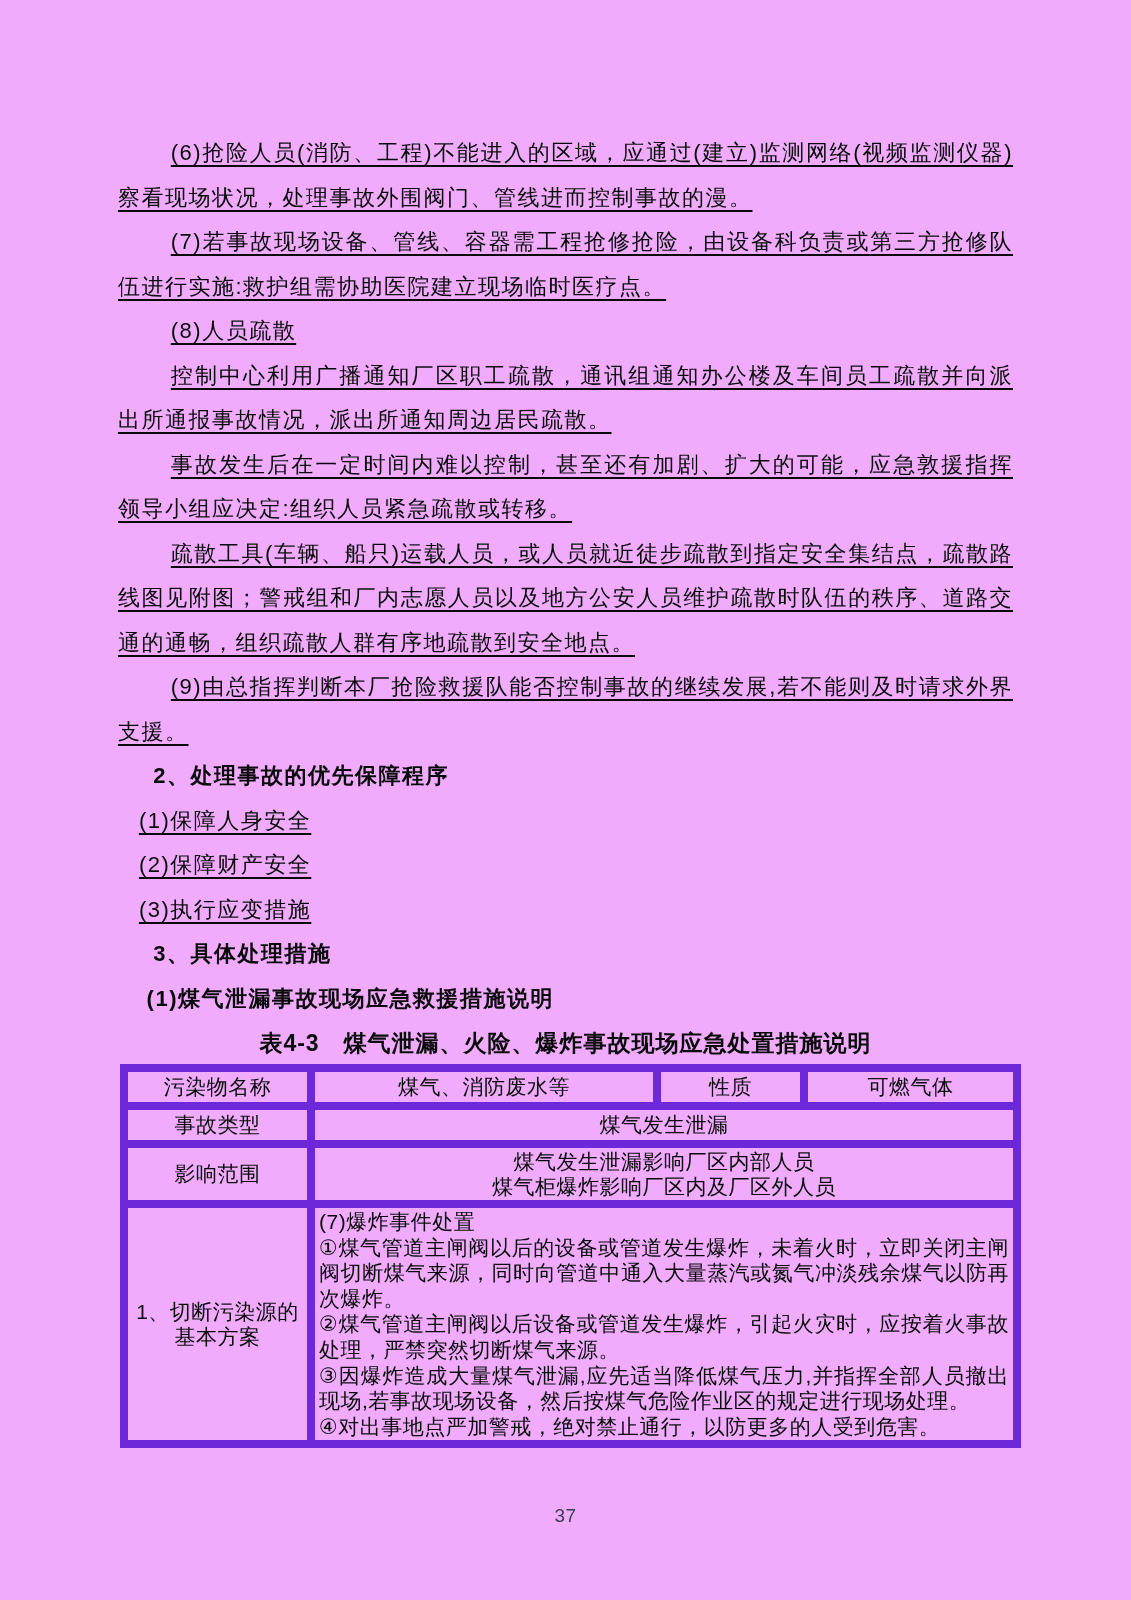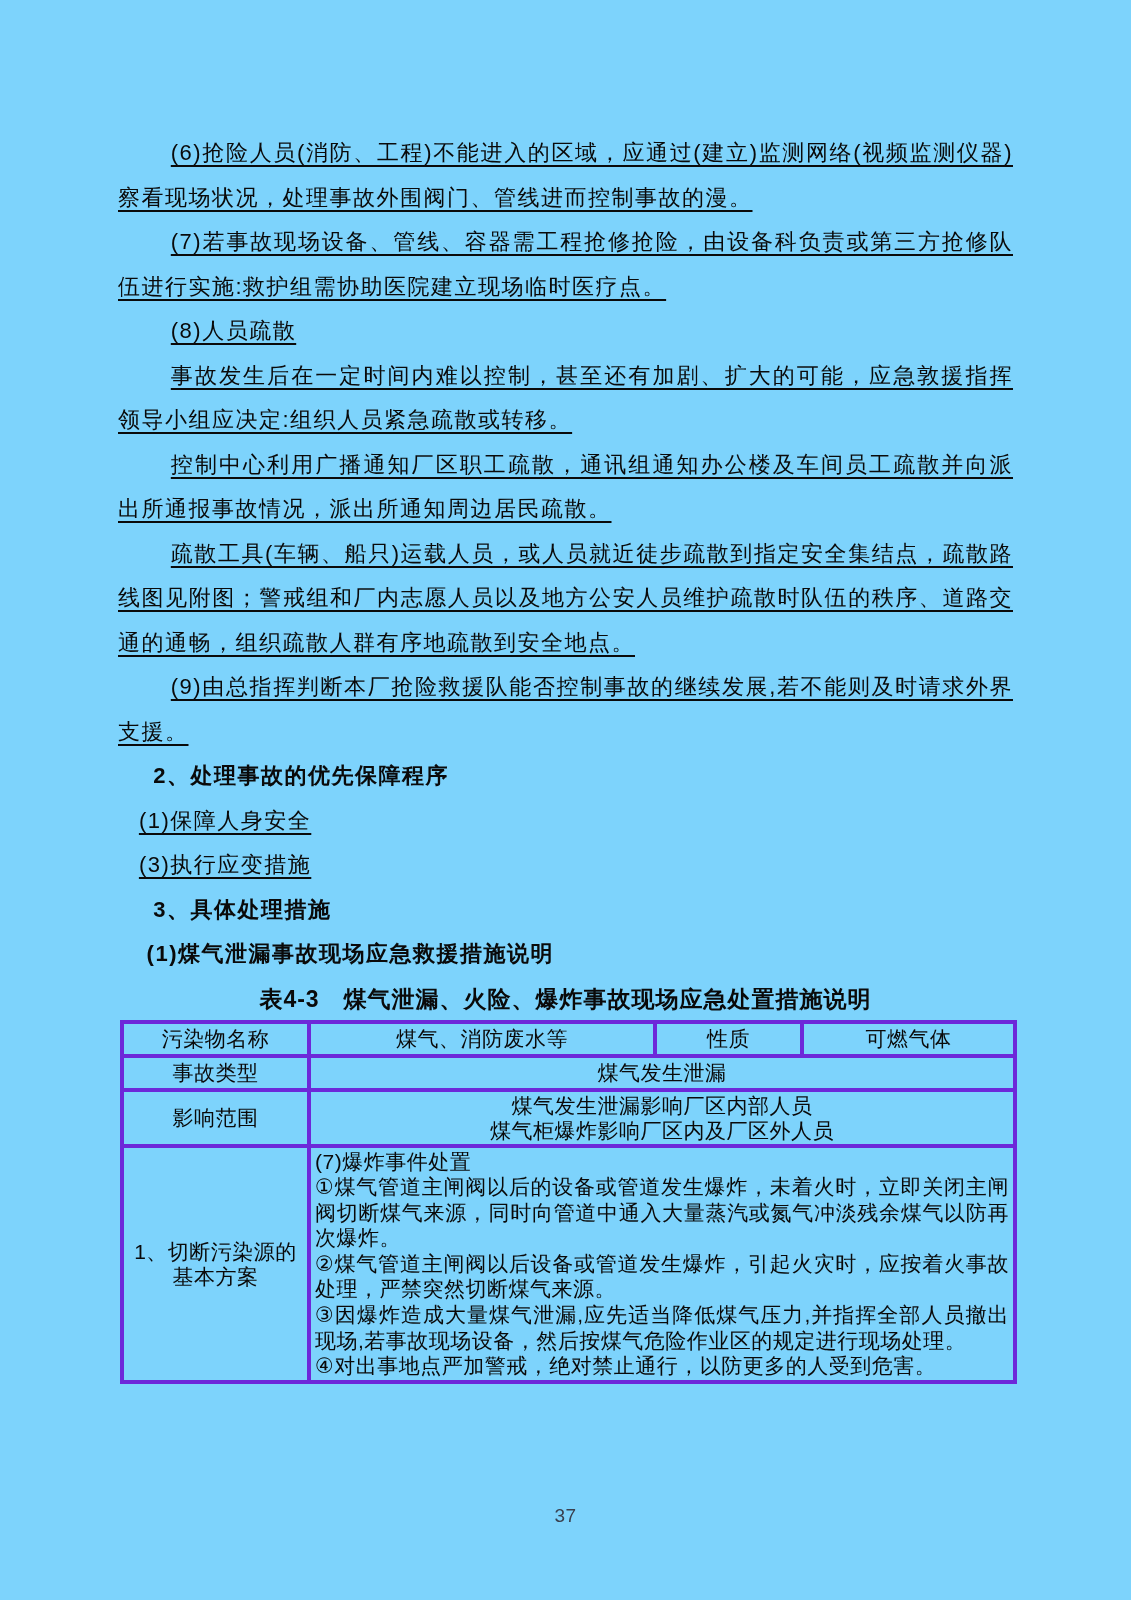--- a/index.html
+++ b/index.html
@@ -5,21 +5,21 @@
   html, body { margin: 0; padding: 0; }
   body {
     width: 1131px; height: 1600px;
     background: #ffffff;
     font-family: "Liberation Sans", "DejaVu Sans", sans-serif;
     color: #0a0a0a;
   }
   .page {
     position: relative;
     width: 1131px; height: 1600px;
-    background: #7dd3fc;
+    background: #f0abfc;
     overflow: hidden;
   }
   .content {
     position: absolute;
     left: 118px; top: 0;
     width: 895px;
     padding-top: 131px;
   }
   .para, .list-item, .heading, .sub-heading {
     margin: 0;
@@ -64,21 +64,21 @@
     border-collapse: collapse;
     table-layout: fixed;
     border-top: 4px solid #000;
     border-bottom: 4px solid #000;
     border-left: 2px solid #000;
     border-right: 2px solid #000;
     font-size: 21px;
     letter-spacing: 0.5px;
   }
   table.measures td {
-    border: 4px solid #6d28d9;
+    border: 8px solid #6d28d9;
     padding: 1px 4px;
     text-align: center;
     vertical-align: middle;
     overflow: hidden;
   }
   tr.r1 { height: 32px; }
   tr.r2 { height: 27px; }
   tr.r3 { height: 27px; }
   tr.r4 { height: 52px; margin-top: 20px; }
   tr.r5 { height: 206px; }
@@ -109,26 +109,27 @@
   }
 </style>
 </head>
 <body>
 
 <div class="page">
   <div class="content">
     <p class="para">(6)抢险人员(消防、工程)不能进入的区域，应通过(建立)监测网络(视频监测仪器)察看现场状况，处理事故外围阀门、管线进而控制事故的漫。</p>
     <p class="para">(7)若事故现场设备、管线、容器需工程抢修抢险，由设备科负责或第三方抢修队伍进行实施:救护组需协助医院建立现场临时医疗点。</p>
     <p class="para">(8)人员疏散</p>
+    <p class="para">控制中心利用广播通知厂区职工疏散，通讯组通知办公楼及车间员工疏散并向派出所通报事故情况，派出所通知周边居民疏散。</p>
     <p class="para">事故发生后在一定时间内难以控制，甚至还有加剧、扩大的可能，应急敦援指挥领导小组应决定:组织人员紧急疏散或转移。</p>
-    <p class="para">控制中心利用广播通知厂区职工疏散，通讯组通知办公楼及车间员工疏散并向派出所通报事故情况，派出所通知周边居民疏散。</p>
     <p class="para">疏散工具(车辆、船只)运载人员，或人员就近徒步疏散到指定安全集结点，疏散路线图见附图；警戒组和厂内志愿人员以及地方公安人员维护疏散时队伍的秩序、道路交通的通畅，组织疏散人群有序地疏散到安全地点。</p>
     <p class="para">(9)由总指挥判断本厂抢险救援队能否控制事故的继续发展,若不能则及时请求外界支援。</p>
     <p class="heading">2、处理事故的优先保障程序</p>
     <p class="list-item">(1)保障人身安全</p>
+    <p class="list-item">(2)保障财产安全</p>
     <p class="list-item">(3)执行应变措施</p>
     <p class="heading">3、具体处理措施</p>
     <p class="sub-heading">(1)煤气泄漏事故现场应急救援措施说明</p>
 
     <div class="table-title">表4-3　煤气泄漏、火险、爆炸事故现场应急处置措施说明</div>
 
     <table class="measures">
       <colgroup>
         <col style="width:187px">
         <col style="width:346px">

